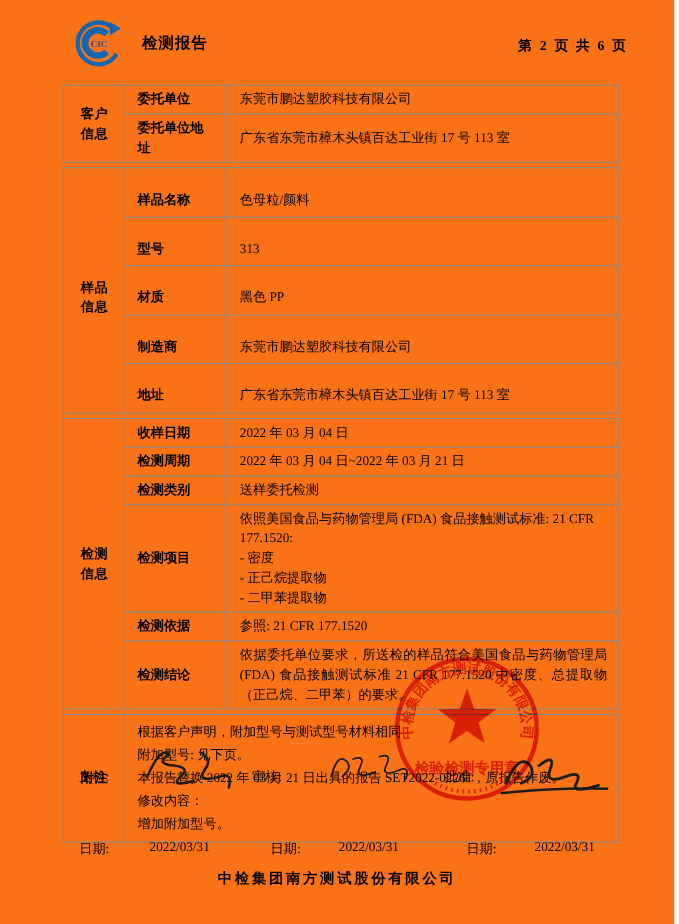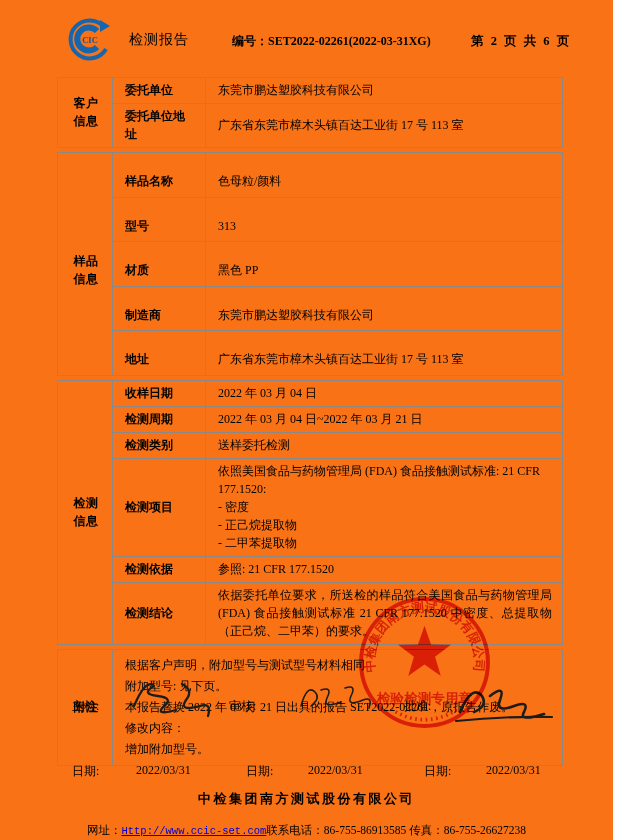--- a/index.html
+++ b/index.html
@@ -2,21 +2,21 @@
 <html><head>
 <meta charset="utf-8">
 <style>
   html,body{margin:0;padding:0;background:#fff;}
   .page{
     position:relative;width:613px;height:840px;background:#f97316;overflow:hidden;
     font-family:"Liberation Serif","DejaVu Serif",serif;color:#000;
   }
   
   .logo{position:absolute;left:62px;top:16px;width:56px;height:48px;}
-  .hdr-title{position:absolute;left:129px;top:31px;font-size:14px;font-weight:400;letter-spacing:1px;}
+  .hdr-title{position:absolute;left:129px;top:31px;font-size:14px;font-weight:700;letter-spacing:1px;}
   .hdr-no{position:absolute;left:232px;top:33px;font-size:12px;font-weight:700;}
   .hdr-page{position:absolute;left:471px;top:33px;font-size:12.5px;font-weight:700;letter-spacing:2px;}
   
   .tables{position:absolute;left:57px;top:77px;width:506px;}
   table.sec{width:100%;border-collapse:collapse;table-layout:fixed;margin:0 0 4px 0;}
   table.sec td{border:1px solid #898989;font-size:12px;line-height:18px;padding:3px 10px 4px 12px;
     vertical-align:middle;word-break:break-word;}
   td.group-cell{text-align:center;font-weight:700;padding:3px 14px;line-height:26px;letter-spacing:0.5px;}
   td.label-cell{font-weight:700;padding-left:10px;}
   td.value-cell{white-space:pre-line;}
@@ -46,21 +46,20 @@
 
 <div class="page">
 
   <svg class="logo" viewBox="0 0 56 48">
     <path d="M 42 11 A 19 19 0 1 0 44 33" fill="none" stroke="#1566ae" stroke-width="4"></path>
     <path d="M 38 4 L 48 10 L 38 16 Z" fill="#1566ae"></path>
     <path d="M 35 15 A 11.5 11.5 0 1 0 35 31" fill="none" stroke="#1566ae" stroke-width="6"></path>
     <text x="28" y="26.5" text-anchor="middle" font-size="8.5" font-weight="bold" fill="#14539a" font-family="Liberation Serif, serif">CIC</text>
   </svg>
   <div class="hdr-title">检测报告</div>
-  <div class="hdr-no"><span>编号：</span><span>SET2022-02261(2022-03-31XG)</span></div>
   <div class="hdr-page">第 2 页 共 6 页</div>
 
   <div class="tables">
 
     <table class="sec t-customer">
       <colgroup>
           <col style="width:55px">
           <col style="width:93px">
           <col>
         </colgroup>
@@ -198,15 +197,14 @@
     </defs>
     <text font-size="12.6" font-weight="bold" fill="#dd392c" font-family="Liberation Serif, serif">
       <textPath href="#ringPath" startOffset="50%" text-anchor="middle">中检集团南方测试股份有限公司</textPath>
     </text>
     <path d="M0,-30 L7.05,-9.7 L28.53,-9.27 L11.41,3.71 L17.63,24.27 L0,12 L-17.63,24.27 L-11.41,3.71 L-28.53,-9.27 L-7.05,-9.7 Z" transform="translate(0,-9) scale(0.92)" fill="#dd392c"></path>
     <text y="40" text-anchor="middle" font-size="13.5" font-weight="bold" fill="#dd392c" font-family="Liberation Serif, serif">检验检测专用章</text>
     <path d="M -33 46 A 56 56 0 0 0 33 46" fill="none" stroke="#dd392c" stroke-width="3.6" stroke-dasharray="1.6 3.6"></path>
   </svg>
 
   <div class="footer-company">中检集团南方测试股份有限公司</div>
-  <div class="footer-line f3"><span>网址：</span><a class="site-link">Http://www.ccic-set.com</a><span>联系电话：86-755-86913585 传真：86-755-26627238</span></div>
 
 </div>
 
 </body></html>

